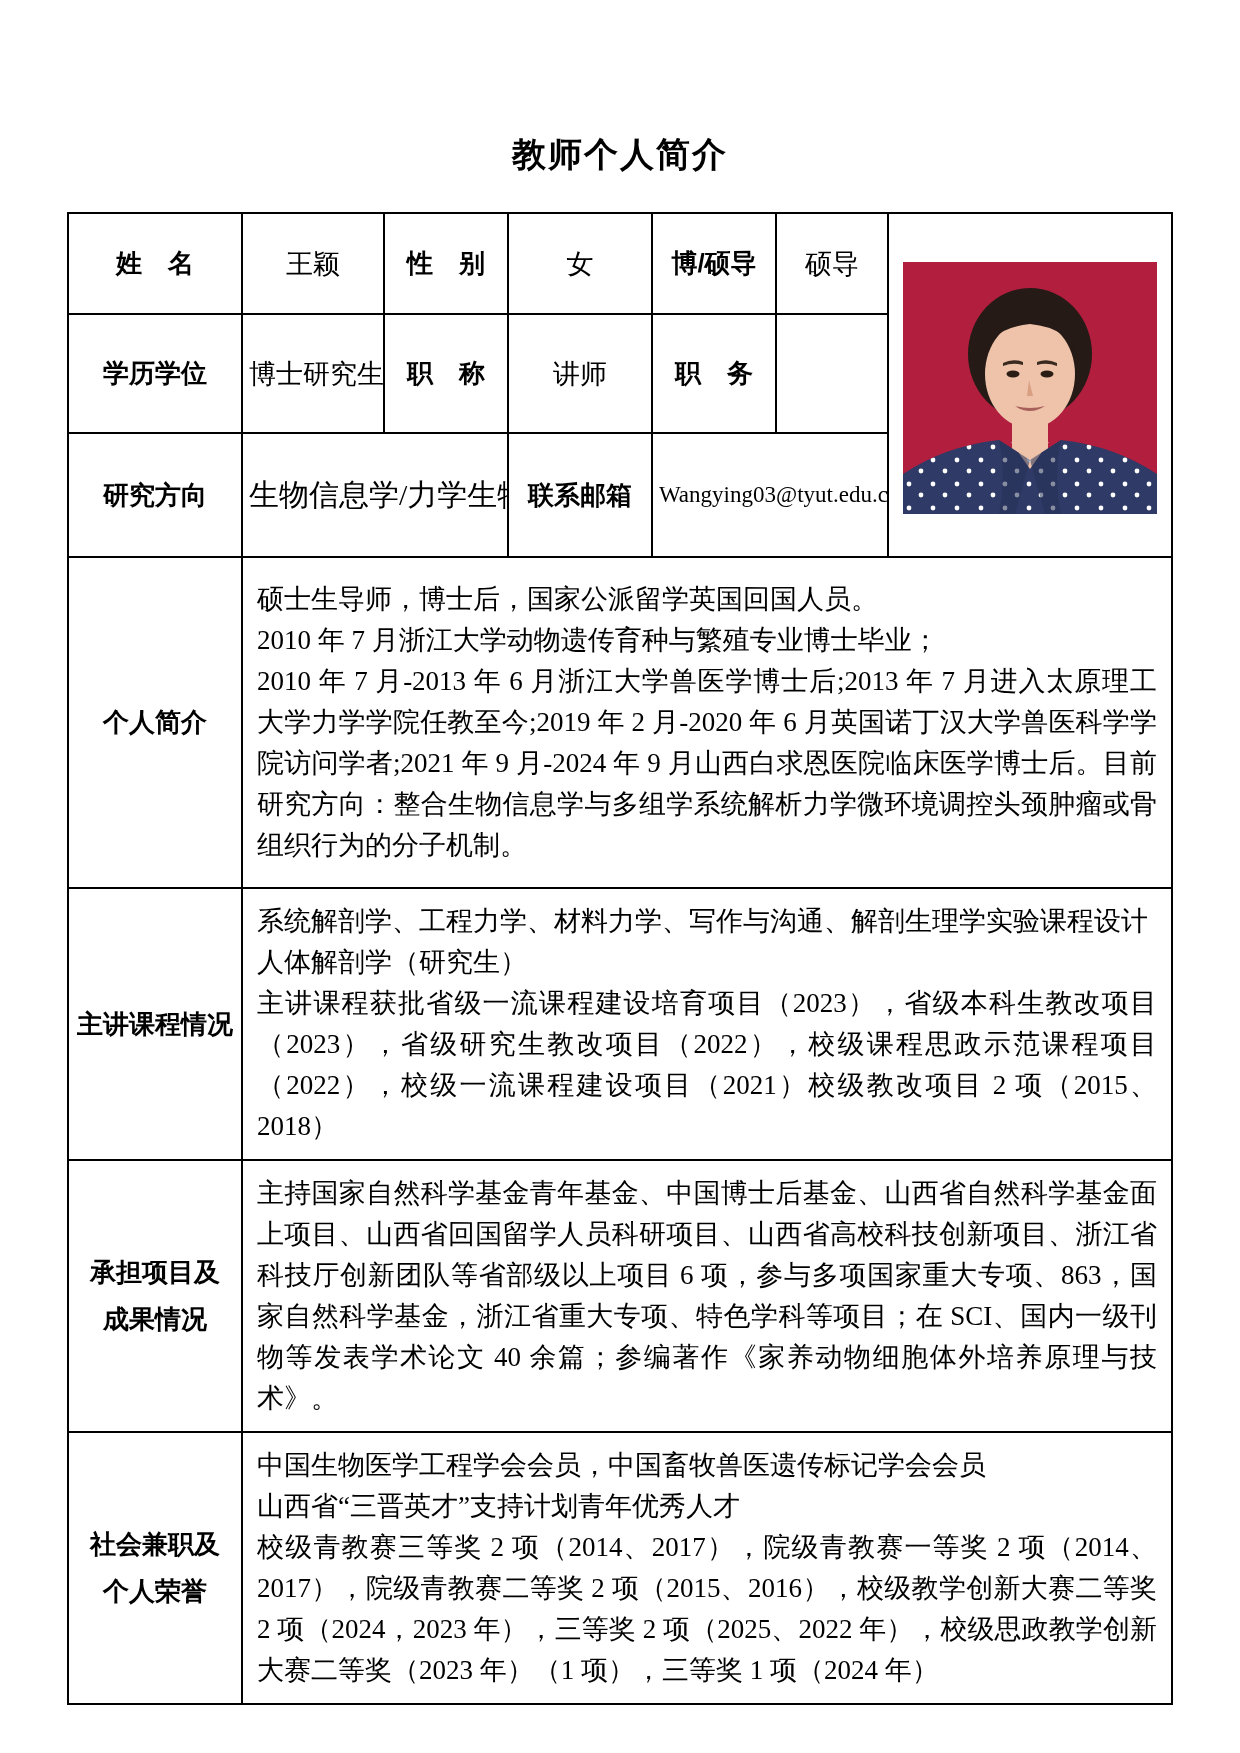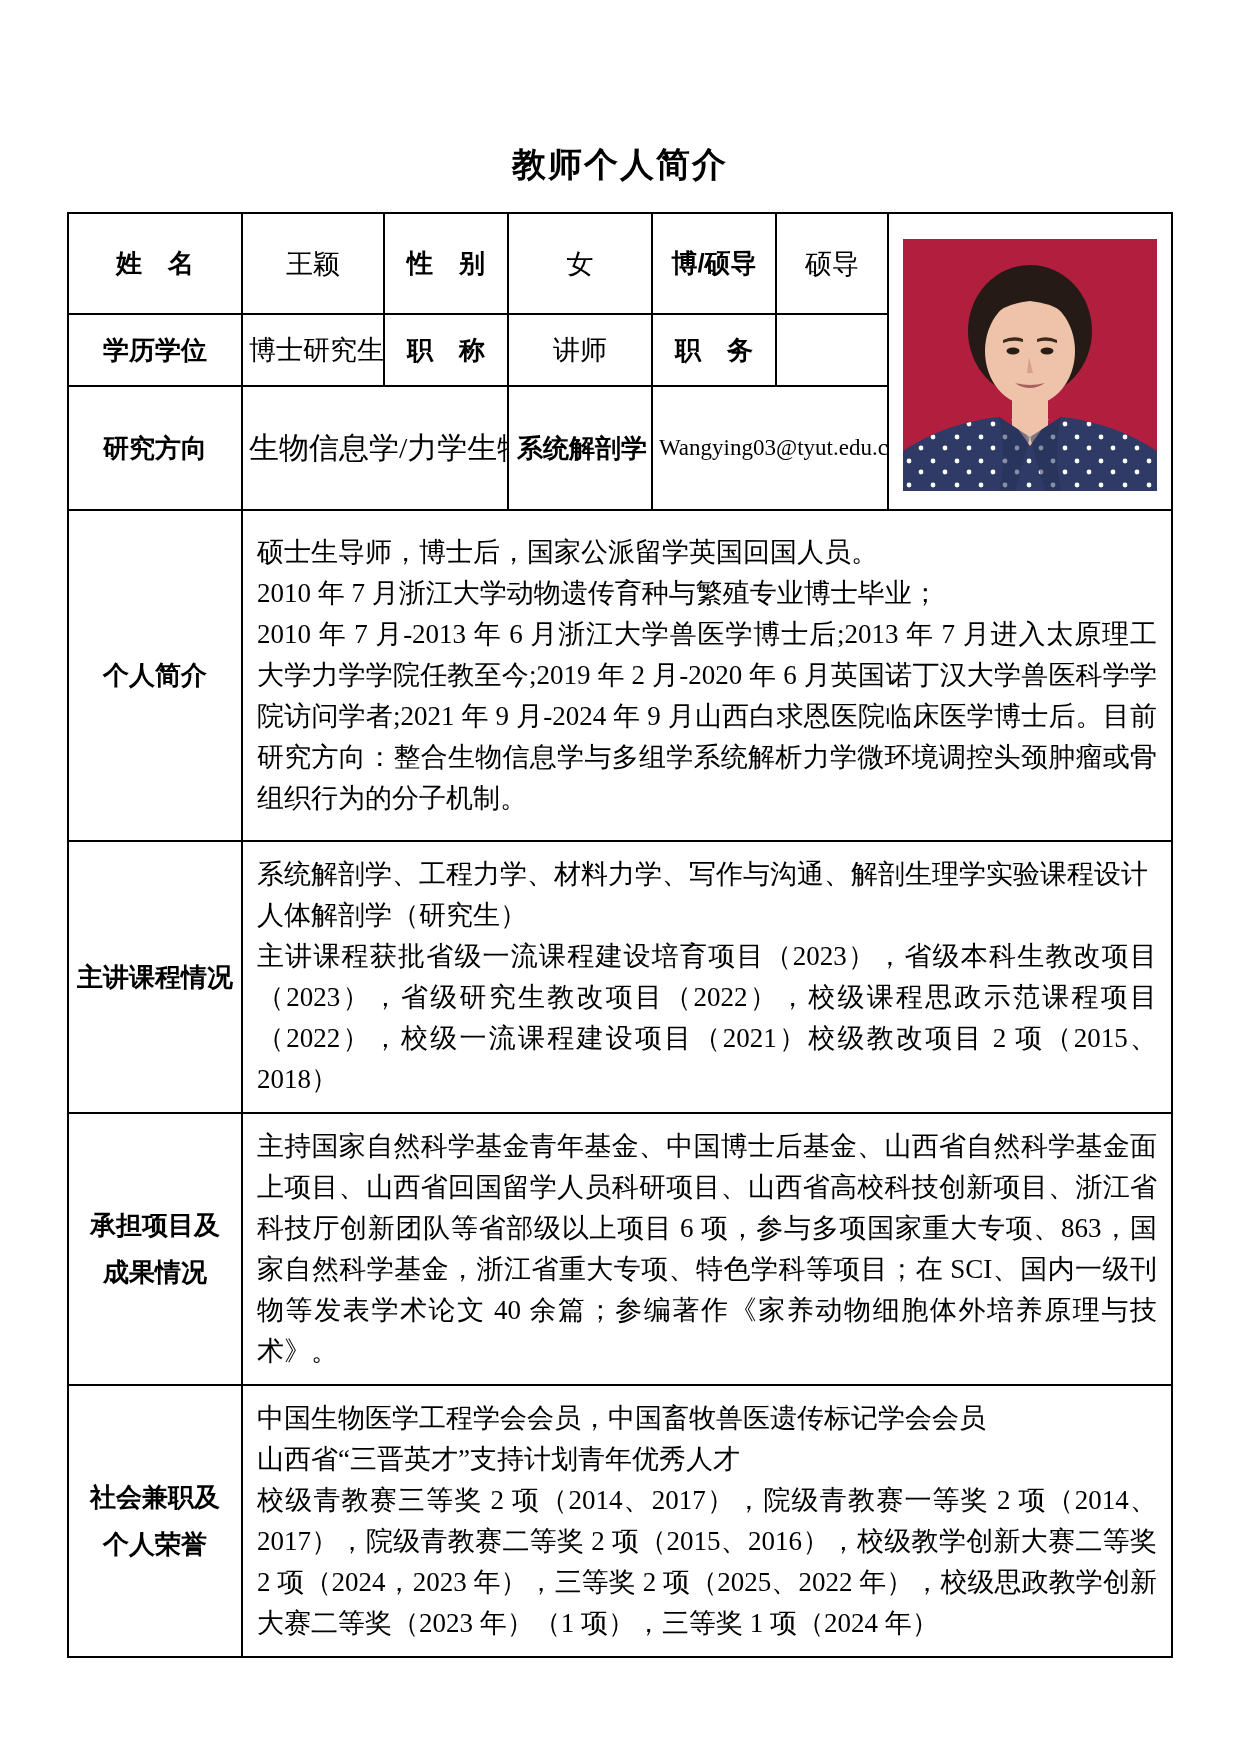--- a/index.html
+++ b/index.html
@@ -7,41 +7,41 @@
     position:relative;
     width:1240px;height:1753px;
     background:#ffffff;
     margin:0 auto;
     overflow:hidden;
     font-family:"Liberation Serif","DejaVu Serif",serif;
     color:#000;
   }
   .title{
     position:absolute;
-    top:142px;left:0;right:0;
+    top:132px;left:0;right:0;
     margin:0;
     text-align:center;
     font-family:Liberation Mono, monospace;
     font-weight:bold;
     font-size:34px;
     letter-spacing:2px;
   }
   table.profile{
     position:absolute;
     left:67px;top:212px;
     border-collapse:collapse;
     table-layout:fixed;
     width:1104px;
   }
   table.profile td{
     border:2px solid #000;
     overflow:hidden;
   }
   tr.r1{height:101px;}
-  tr.r2{height:72px;}
+  tr.r2{height:119px;}
   tr.r3{height:124px;}
   tr.r4{height:331px;}
   tr.r5{height:205px;}
   tr.r6{height:228px;}
   tr.r7{height:265px;}
   .lbl{
     font-family:"Liberation Sans","DejaVu Sans",sans-serif;
     font-weight:bold;
     font-size:26px;
     text-align:center;
@@ -138,21 +138,21 @@
       <td class="val">博士研究生</td>
       <td class="lbl">职　称</td>
       <td class="val">讲师</td>
       <td class="lbl">职　务</td>
       <td class="val"></td>
     </tr>
 
     <tr class="r3">
       <td class="lbl">研究方向</td>
       <td class="val research" colspan="2">生物信息学/力学生物学</td>
-      <td class="lbl">系统解剖学</td>
+      <td class="lbl">联系邮箱</td>
       <td class="val email" colspan="2">Wangying03@tyut.edu.cn</td>
     </tr>
 
     <tr class="r4">
       <td class="lbl">个人简介</td>
       <td class="content bio" colspan="6">
         <p>硕士生导师，博士后，国家公派留学英国回国人员。</p>
         <p>2010 年 7 月浙江大学动物遗传育种与繁殖专业博士毕业；</p>
         <p>2010 年 7 月-2013 年 6 月浙江大学兽医学博士后;2013 年 7 月进入太原理工大学力学学院任教至今;2019 年 2 月-2020 年 6 月英国诺丁汉大学兽医科学学院访问学者;2021 年 9 月-2024 年 9 月山西白求恩医院临床医学博士后。目前研究方向：整合生物信息学与多组学系统解析力学微环境调控头颈肿瘤或骨组织行为的分子机制。</p>
       </td>

